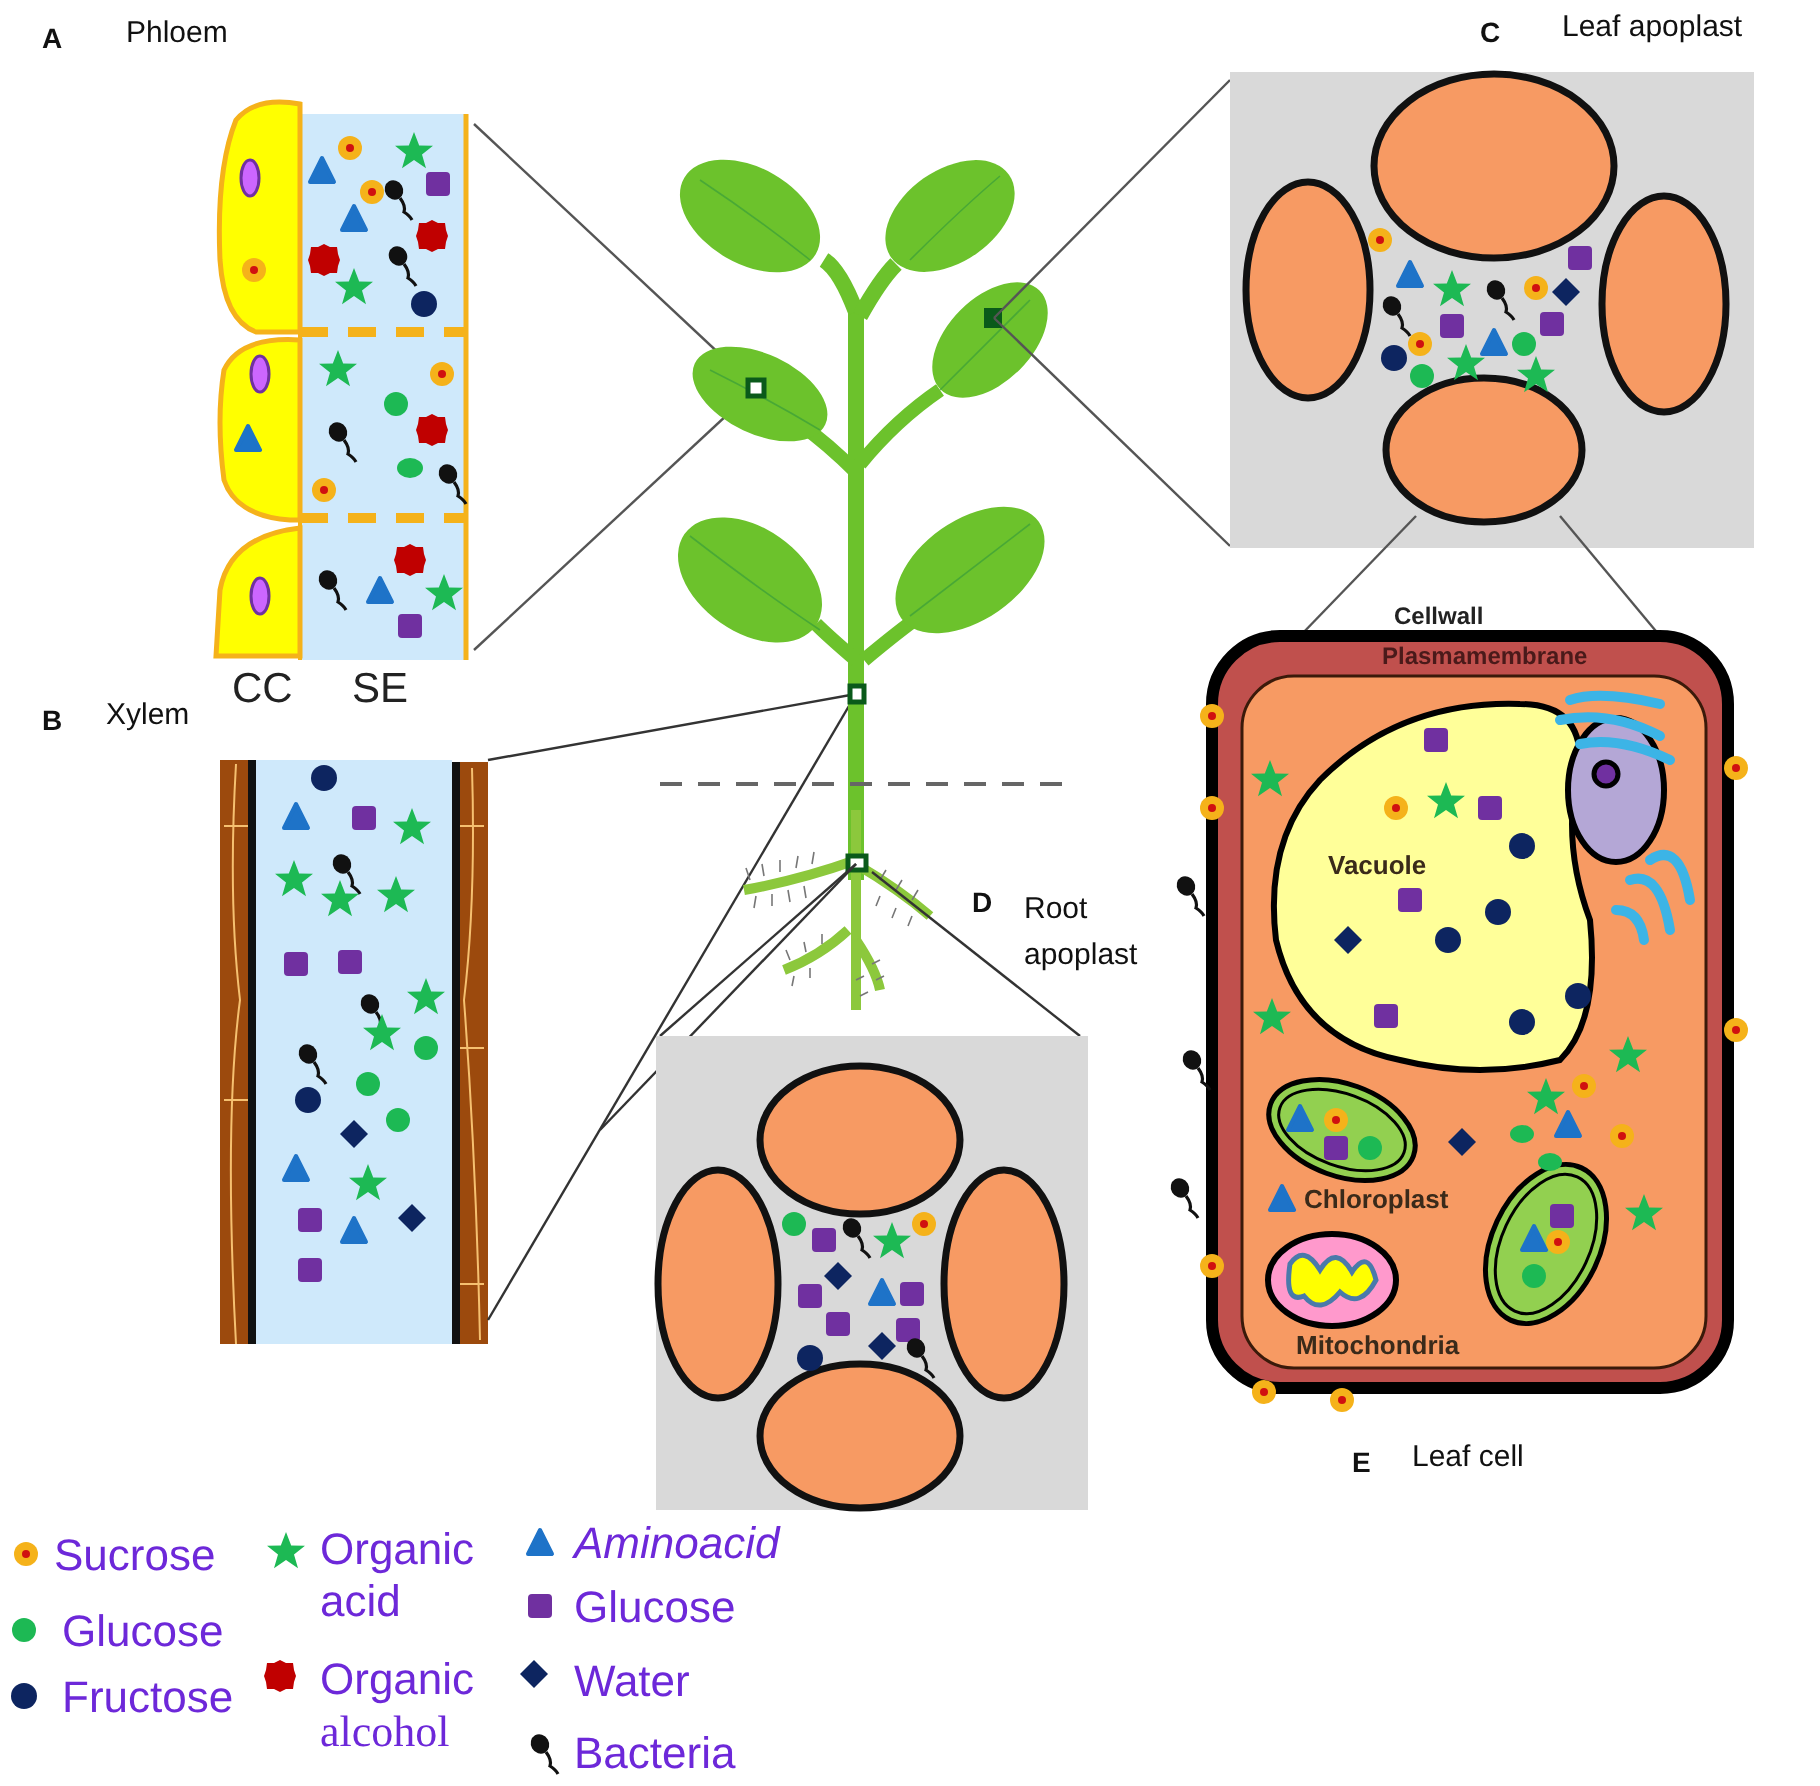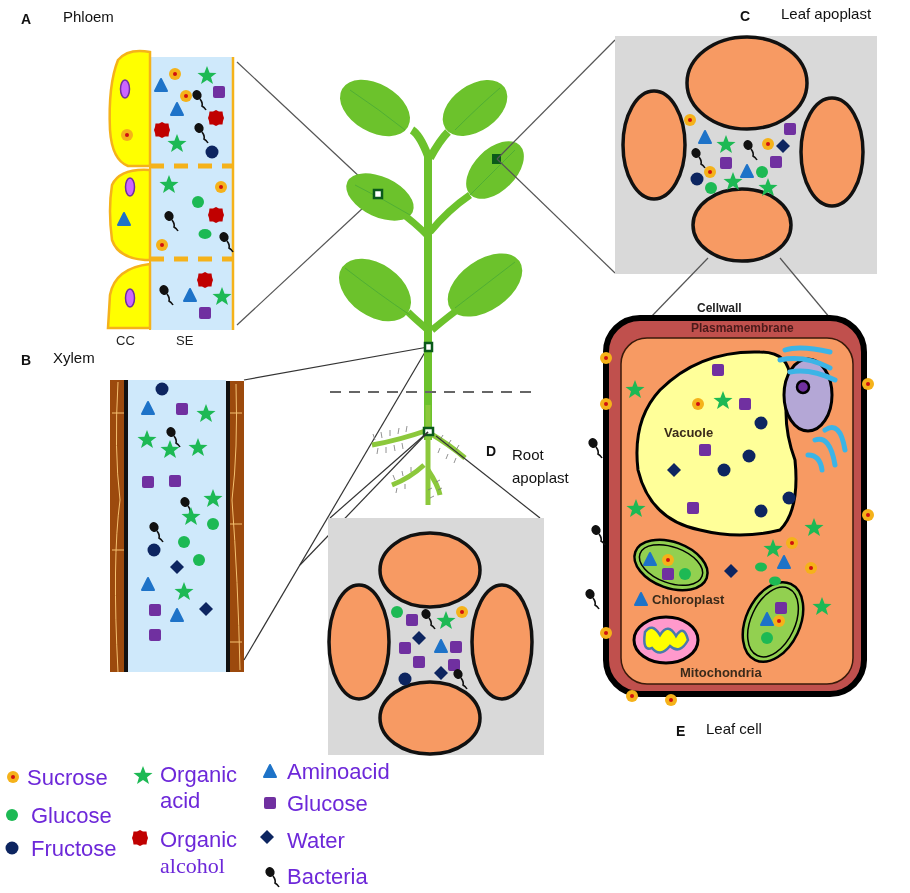--- a/index.html
+++ b/index.html
@@ -1,20 +1,20 @@
 <!DOCTYPE html>
 <html><head>
 <meta charset="utf-8">
 <style>
   html, body { margin:0; padding:0; background:#ffffff; }
   body { width:910px; height:893px; position:relative; overflow:hidden;
          font-family:"Liberation Sans", sans-serif; color:#1a1a1a; }
   .lbl { position:absolute; font-weight:normal; font-size:15px; color:#111; }
   .letter { position:absolute; font-weight:bold; font-size:14px; color:#111; }
-  .small { position:absolute; font-size:13px; color:#222; }
+  .small { position:absolute; font-size:21px; color:#222; }
   .leg-text { position:absolute; font-size:22px; color:#6d28d9; line-height:21px; }
   .cell-label { position:absolute; font-weight:bold; font-size:14px; color:#3a2a1a; }
   svg { position:absolute; left:0; top:0; }
 </style>
 </head>
 <body>
 
 <svg id="canvas" width="910" height="893" viewBox="0 0 910 893">
   <defs>
     <g id="sucrose">
@@ -337,28 +337,28 @@
 <div class="lbl" style="left:781px;top:5px;">Leaf apoplast</div>
 
 <div class="letter" style="left:486px;top:443px;">D</div>
 <div class="lbl" style="left:512px;top:446px;">Root</div>
 <div class="lbl" style="left:512px;top:469px;">apoplast</div>
 
 <div class="cell-label" style="left:697px;top:301px;font-size:12px;color:#222;">Cellwall</div>
 <div class="cell-label" style="left:675px;top:321px;font-size:12px;color:#4a1a1a;padding-left:16px;">Plasmamembrane</div>
 <div class="cell-label" style="left:664px;top:425px;font-size:13px;">Vacuole</div>
 <div class="cell-label" style="left:652px;top:592px;font-size:13px;">Chloroplast</div>
-<div class="cell-label" style="left:648px;top:665px;font-size:13px;margin-left:32px;">Mitochondria</div>
+<div class="cell-label" style="left:648px;top:665px;font-size:13px;">Mitochondria</div>
 
 <div class="letter" style="left:676px;top:723px;">E</div>
 <div class="lbl" style="left:706px;top:720px;">Leaf cell</div>
 
 <div class="leg-text" style="left:27px;top:767px;">Sucrose</div>
 <div class="leg-text" style="left:31px;top:805px;">Glucose</div>
 <div class="leg-text" style="left:31px;top:838px;">Fructose</div>
 <div class="leg-text" style="left:160px;top:764px;">Organic</div>
 <div class="leg-text" style="left:160px;top:790px;">acid</div>
 <div class="leg-text" style="left:160px;top:829px;">Organic</div>
 <div class="leg-text" style="left:160px;top:855px;font-family:Liberation Serif, serif;">alcohol</div>
-<div class="leg-text" style="left:287px;top:761px;">Aminoacid</div>
+<div class="leg-text" style="left:287px;top:761px;font-style:italic;">Aminoacid</div>
 <div class="leg-text" style="left:287px;top:793px;">Glucose</div>
 <div class="leg-text" style="left:287px;top:830px;">Water</div>
 <div class="leg-text" style="left:287px;top:866px;">Bacteria</div>
 
 </body></html>

